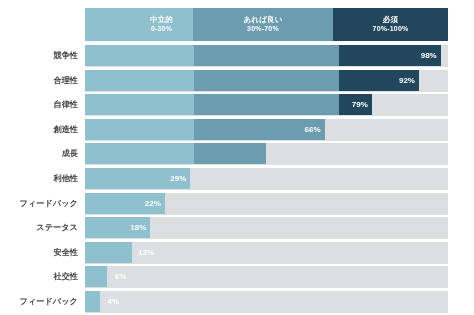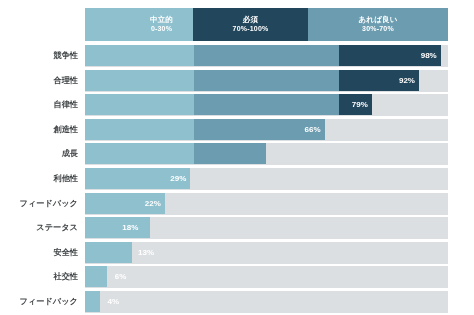--- a/index.html
+++ b/index.html
@@ -126,28 +126,28 @@
 </head>
 <body>
 
 <div id="chart-root">
 
   <div class="legend-band">
     <div class="legend-seg s0">
       <span class="seg-title">中立的</span>
       <span class="seg-range">0-30%</span>
     </div>
+    <div class="legend-seg s1">
+      <span class="seg-title">あれば良い</span>
+      <span class="seg-range">30%-70%</span>
+    </div>
     <div class="legend-seg s2">
       <span class="seg-title">必須</span>
       <span class="seg-range">70%-100%</span>
     </div>
-    <div class="legend-seg s1">
-      <span class="seg-title">あれば良い</span>
-      <span class="seg-range">30%-70%</span>
-    </div>
   </div>
 
   <div class="rows" id="rows">
       <div class="row">
         <div class="row-label">競争性</div>
         <div class="track">
           <div class="fill c0" style="left: 0px; width: 108.9px;"></div>
           <div class="fill c1" style="left: 108.9px; width: 145.2px;"></div>
           <div class="fill c2" style="left: 254.1px; width: 101.64px;"></div>
           <div class="value-inside" style="left: 327.74px; width: 24px; text-align: right;">98%</div>
@@ -198,21 +198,21 @@
         <div class="row-label">フィードバック</div>
         <div class="track">
           <div class="fill c0" style="left: 0px; width: 79.86px;"></div>
           <div class="value-inside" style="left: 51.86px; width: 24px; text-align: right;">22%</div>
         </div>
       </div>
       <div class="row">
         <div class="row-label">ステータス</div>
         <div class="track">
           <div class="fill c0" style="left: 0px; width: 65.34px;"></div>
-          <div class="value-inside" style="left: 37.34px; width: 24px; text-align: left;">18%</div>
+          <div class="value-inside" style="left: 37.34px; width: 24px; text-align: right;">18%</div>
         </div>
       </div>
       <div class="row">
         <div class="row-label">安全性</div>
         <div class="track">
           <div class="fill c0" style="left: 0px; width: 47.19px;"></div>
           <div class="value-outside" style="left: 53px; text-align: right;">13%</div>
         </div>
       </div>
       <div class="row">

